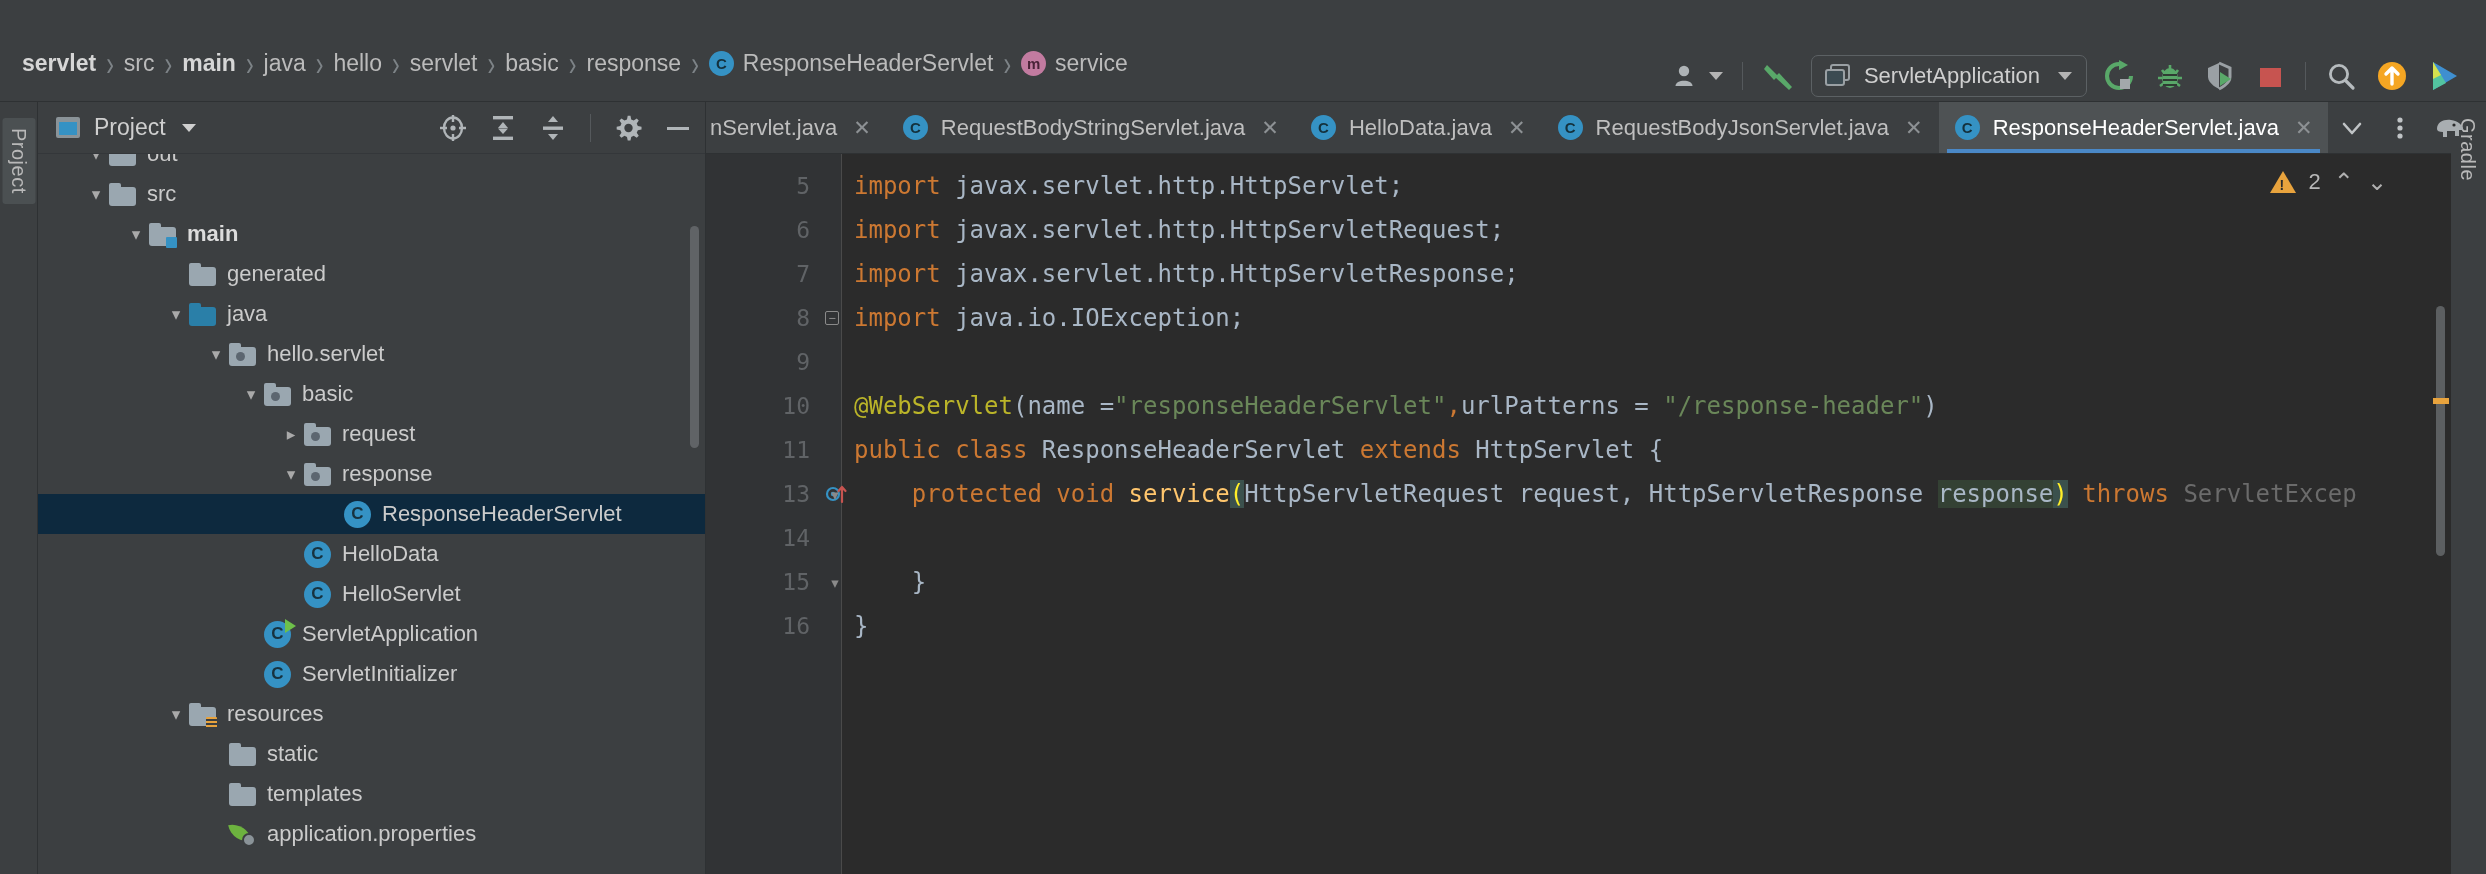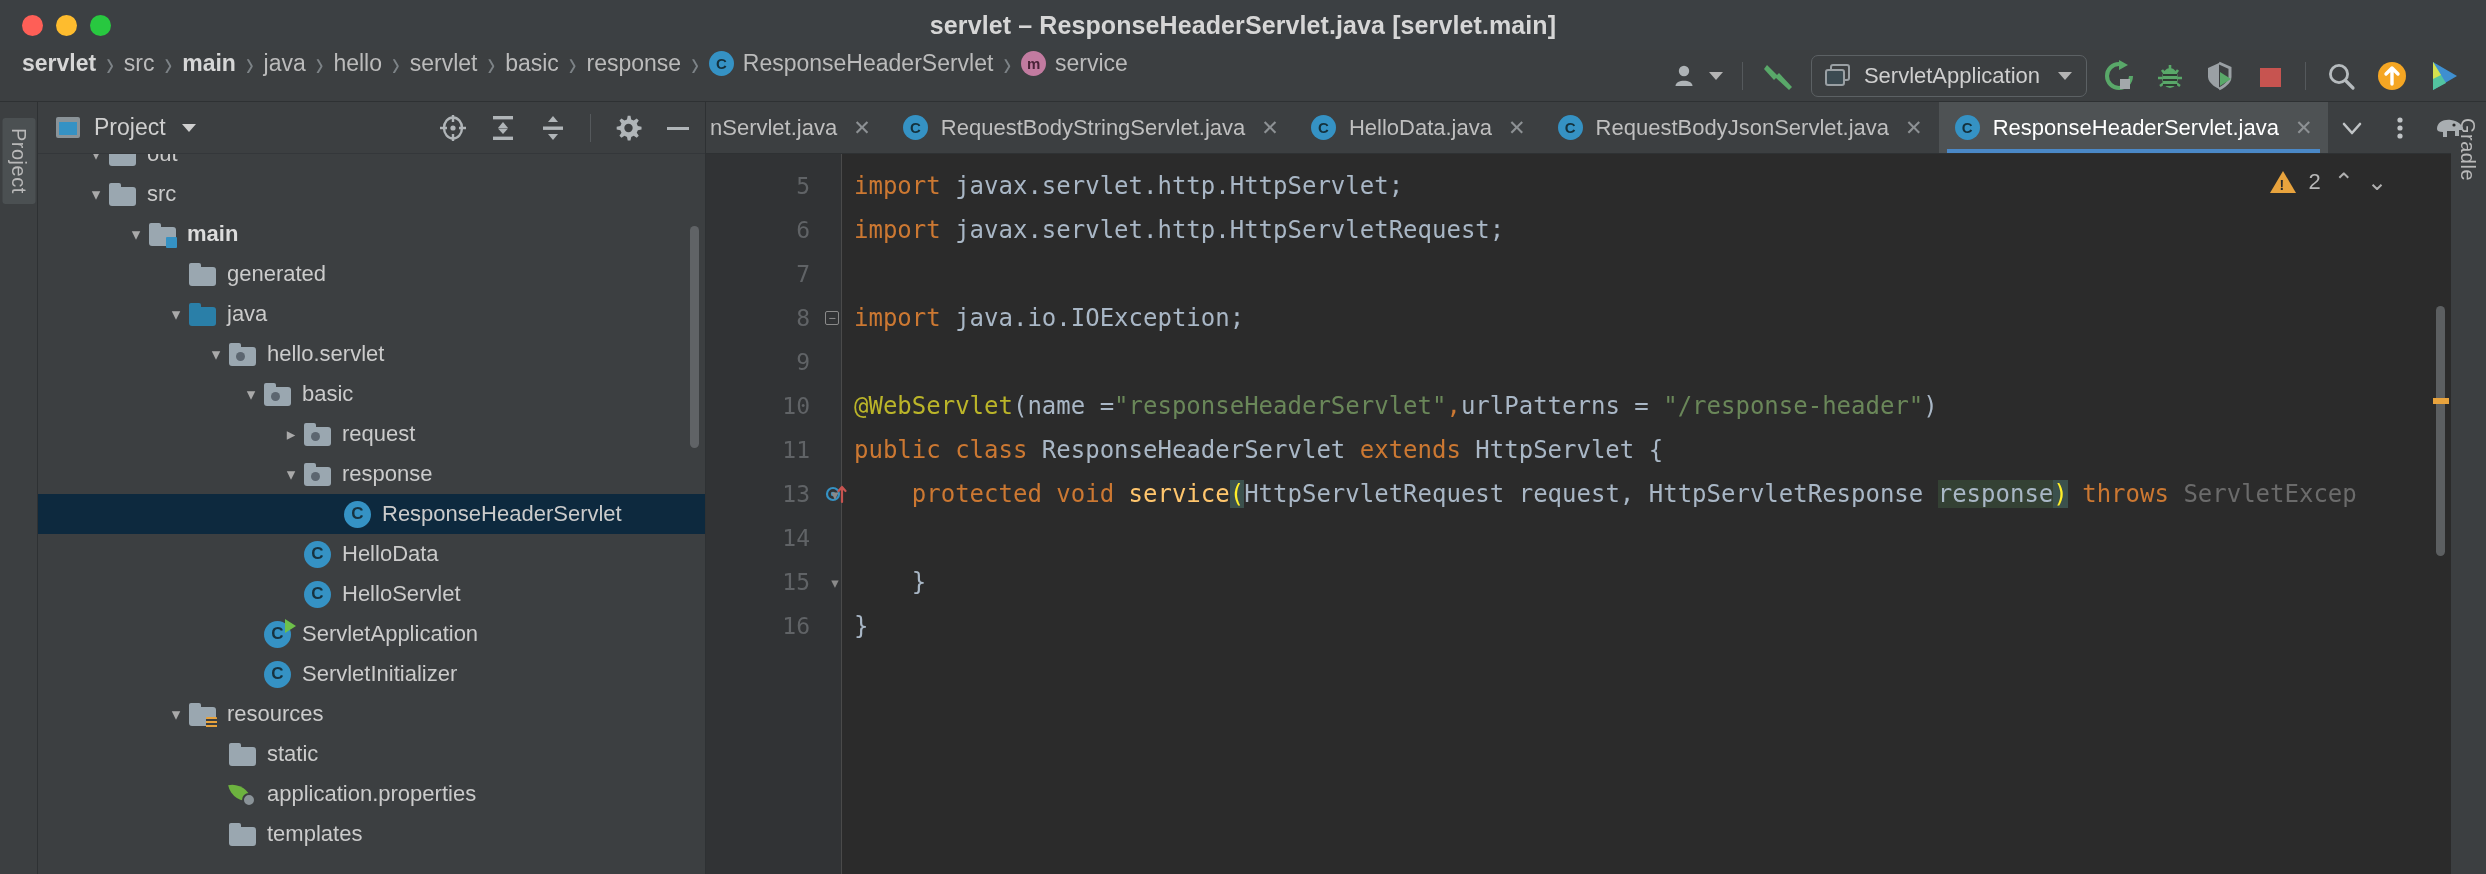--- a/index.html
+++ b/index.html
@@ -280,28 +280,20 @@
     background: #e8a33d;
   }
 
   svg { display: block; }
 </style>
 </head>
 <body>
 
 <div class="app">
 
-  <div class="titlebar">
-    <div class="traffic">
-      <div class="dot red"></div>
-      <div class="dot yellow"></div>
-      <div class="dot green"></div>
-    </div>
-    <div class="window-title">servlet – ResponseHeaderServlet.java [servlet.main]</div>
-  </div>
 
   <div class="navbar">
     <div class="crumbs">
 
       <div class="crumb bold">
           <span>servlet</span>
         </div>
       <span class="sep">›</span>
 
       <div class="crumb">
@@ -620,34 +612,34 @@
           <span class="arrow empty">▾</span>
           <span class="ficon">
               <span class="tab"></span>
               <span class="body"></span>
             </span>
           <span class="tlabel">static</span>
         </div>
 
         <div class="trow" style="padding-left:165px">
           <span class="arrow empty">▾</span>
+          <span class="ficon">
+              <span class="tab"></span>
+              <span class="body"></span>
+            </span>
+          <span class="tlabel">templates</span>
+        </div>
+
+        <div class="trow" style="padding-left:165px">
+          <span class="arrow empty">▾</span>
           <span class="leaficon">
               <span class="leaf"></span>
               <span class="pwr"></span>
             </span>
           <span class="tlabel">application.properties</span>
-        </div>
-
-        <div class="trow" style="padding-left:165px">
-          <span class="arrow empty">▾</span>
-          <span class="ficon">
-              <span class="tab"></span>
-              <span class="body"></span>
-            </span>
-          <span class="tlabel">templates</span>
         </div>
 
       </div>
       <div class="tree-scroll"></div>
     </div>
   </div>
 
   <div class="editor-area">
 
     <div class="tabbar">
@@ -711,20 +703,21 @@
           <span class="ctext"><span class="kw">import </span><span class="typ">javax.servlet.http.HttpServlet;</span></span>
         </div>
 
         <div class="cline">
           <span class="lnum">6</span>
           <span class="ctext"><span class="kw">import </span><span class="typ">javax.servlet.http.HttpServletRequest;</span></span>
         </div>
 
         <div class="cline">
           <span class="lnum">7</span>
+          <span class="ctext"><span class="kw">import </span><span class="typ">javax.servlet.http.HttpServletResponse;</span></span>
         </div>
 
         <div class="cline">
           <span class="lnum">8</span>
           <span class="fold">−</span>
           <span class="ctext"><span class="kw">import </span><span class="typ">java.io.IOException;</span></span>
         </div>
 
         <div class="cline">
           <span class="lnum">9</span>

